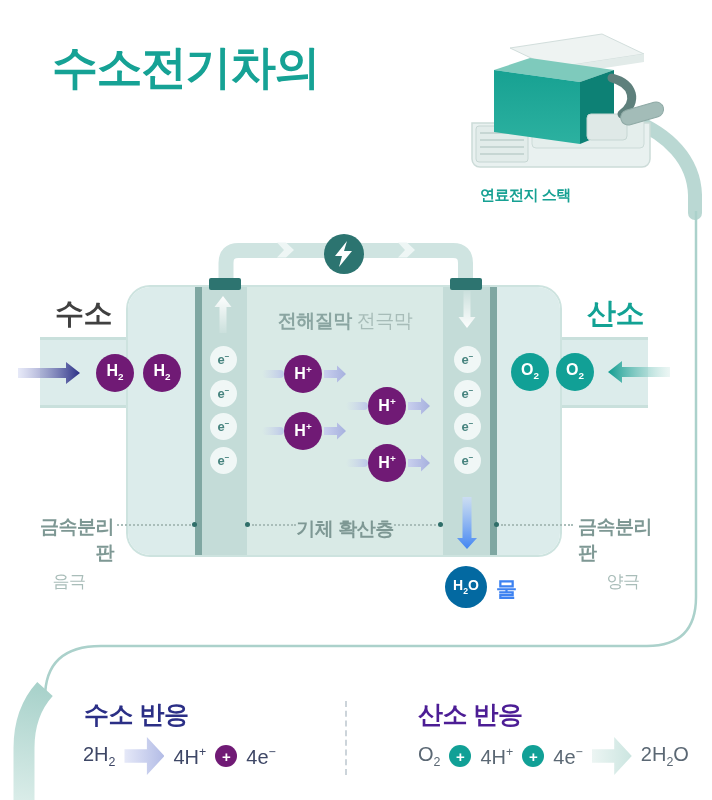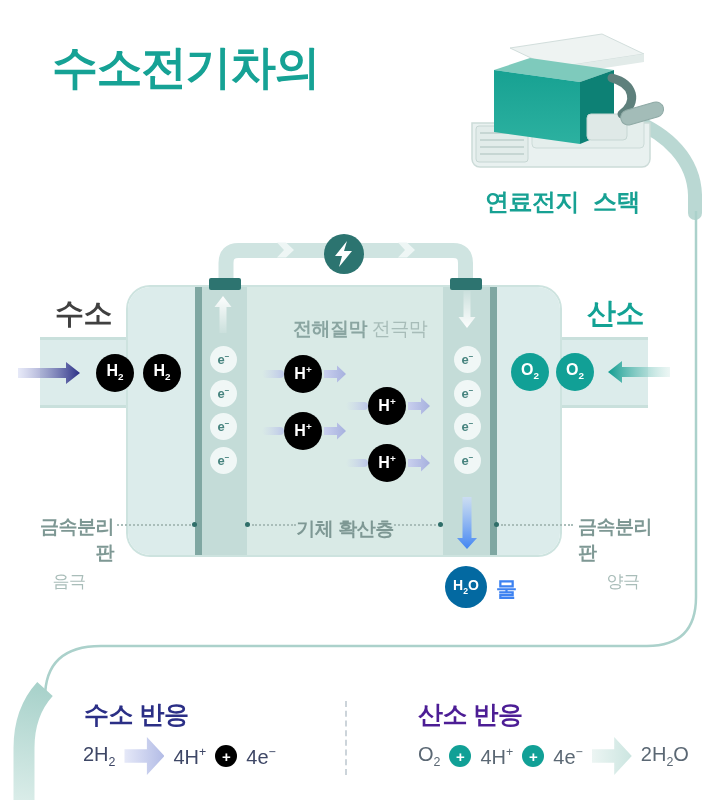--- a/index.html
+++ b/index.html
@@ -5,21 +5,21 @@
   html,body{margin:0;padding:0;background:#fff;}
   body{position:relative;width:712px;height:800px;overflow:hidden;
        font-family:"Liberation Sans",sans-serif;}
   .abs{position:absolute;}
   svg.layer{position:absolute;left:0;top:0;pointer-events:none;}
   .circ{position:absolute;border-radius:50%;display:flex;align-items:center;
         justify-content:center;color:#fff;font-weight:700;}
   .circ .fm{display:inline;line-height:1;}
   sub{font-size:0.62em;}
   sup{font-size:0.62em;}
-  .navy-bg{background:#000000;}
+  .navy-bg{background:#701a75;}
   .teal-bg{background:#11a096;}
   .e-bg{background:#f0f7f6;color:#46837e;font-weight:700;}
   .water-bg{background:#0369a1;}
   .klabel{position:absolute;font-weight:700;letter-spacing:-0.5px;}
   .dotline{position:absolute;height:0;border-top:2px dotted #a9bdb9;}
   .dot{position:absolute;width:5px;height:5px;border-radius:50%;background:#2f6e69;}
   .plate{position:absolute;width:90px;text-align:center;}
   .plate .t1{font-size:19px;font-weight:700;color:#7e9894;letter-spacing:-0.5px;}
   .plate .t2{font-size:17px;color:#a9bdb9;margin-top:4px;letter-spacing:-0.5px;}
   .rx-title{position:absolute;font-size:25px;font-weight:700;letter-spacing:-0.5px;}
@@ -66,36 +66,36 @@
   <polygon points="100,50 192,36 192,44 100,58" fill="#e2ebe9"></polygon>
   <polygon points="42,52 128,64 162,52 78,40" fill="#7ecabc"></polygon>
   <polygon points="42,52 128,64 128,126 42,114" fill="url(#gStack)"></polygon>
   <polygon points="128,64 162,52 162,112 128,126" fill="#0d8175"></polygon>
   <rect x="135" y="96" width="40" height="26" rx="4" fill="#dfe9e7" stroke="#c6d6d3"></rect>
   <path d="M160,60 C182,66 186,84 170,96" fill="none" stroke="#5e807c" stroke-width="9" stroke-linecap="round"></path>
   <g transform="rotate(-16 190 95)">
     <rect x="168" y="88" width="44" height="15" rx="7.5" fill="#a3bcb8" stroke="#8ea9a5"></rect>
   </g>
 </svg>
-<div class="abs" style="left:480px;top:186px;width:160px;text-align:right;z-index:8;font-size:24px;font-weight:700;color:#17a193;letter-spacing:-0.5px;font-family:Liberation Mono, monospace;">연료전지 스택</div>
+<div class="abs" style="left:480px;top:186px;width:160px;text-align:left;z-index:8;font-size:15px;font-weight:700;color:#17a193;letter-spacing:-0.5px;">연료전지 스택</div>
 
 <div class="abs" style="left:40px;top:337px;width:90px;height:71px;z-index:1;background:#dceceb;border-top:3px solid #c9e0dc;border-bottom:3px solid #c9e0dc;box-sizing:border-box;"></div>
 <div class="abs" style="left:558px;top:337px;width:90px;height:71px;z-index:1;background:#dceceb;border-top:3px solid #c9e0dc;border-bottom:3px solid #c9e0dc;box-sizing:border-box;"></div>
 
 <div class="abs" style="left:128px;top:287px;width:432px;height:268px;z-index:2;border-radius:22px;overflow:hidden;box-shadow:0 0 0 2px #cde3df;">
   <div class="abs" style="left:0;top:0;width:67px;height:268px;background:#dceceb;"></div>
   <div class="abs" style="left:67px;top:0;width:7px;height:268px;background:#7fa7a2;"></div>
   <div class="abs" style="left:74px;top:0;width:45px;height:268px;background:#c4dcd8;"></div>
   <div class="abs" style="left:119px;top:0;width:196px;height:268px;background:#d9eae6;"></div>
   <div class="abs" style="left:315px;top:0;width:47px;height:268px;background:#c4dcd8;"></div>
   <div class="abs" style="left:362px;top:0;width:7px;height:268px;background:#7fa7a2;"></div>
   <div class="abs" style="left:369px;top:0;width:63px;height:268px;background:#dceceb;"></div>
 </div>
 
-<div class="abs" style="left:247px;top:316px;width:196px;z-index:8;font-size:19px;letter-spacing:-0.5px;margin-left:46px;">
+<div class="abs" style="left:247px;top:308px;width:196px;z-index:8;text-align:center;font-size:19px;letter-spacing:-0.5px;">
   <span style="font-weight:700;color:#8aa5a1;">전해질막</span>
   <span style="color:#a7bcb8;">전극막</span>
 </div>
 
 <div class="klabel" style="left:55px;top:294px;z-index:8;font-size:29px;color:#404040;">수소</div>
 <div class="klabel" style="left:587px;top:294px;z-index:8;font-size:29px;color:#13a294;">산소</div>
 
 <div class="abs" style="left:209px;top:278px;width:32px;height:12px;z-index:7;background:#2d7470;border-radius:2px;"></div>
 <div class="abs" style="left:450px;top:278px;width:32px;height:12px;z-index:7;background:#2d7470;border-radius:2px;"></div>
 

